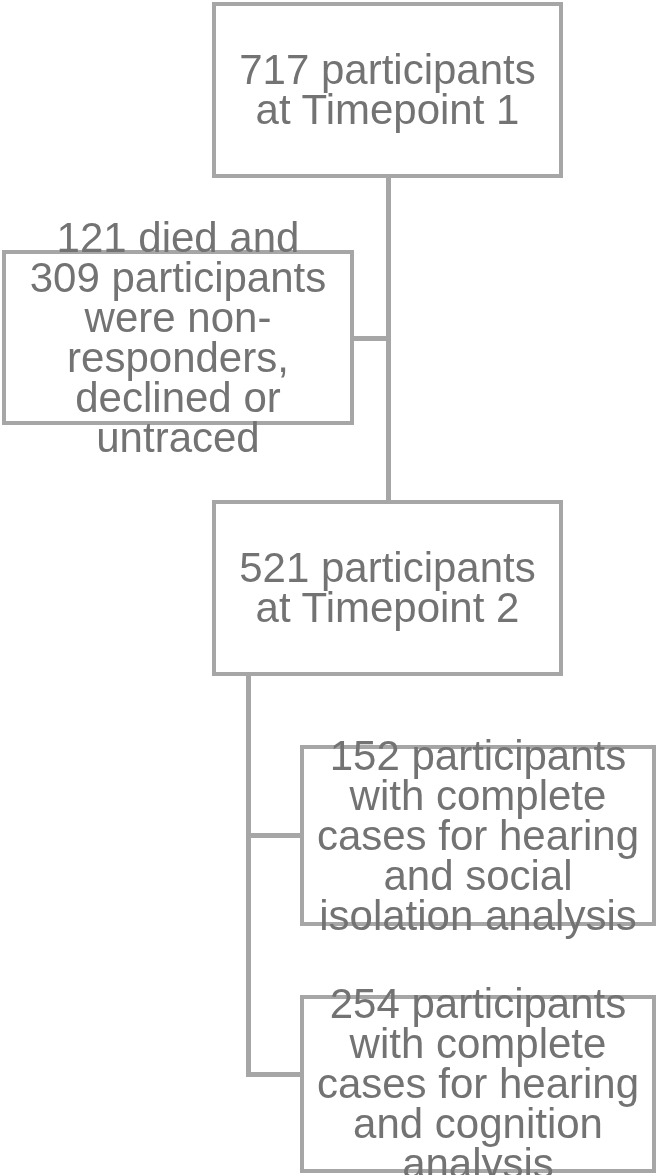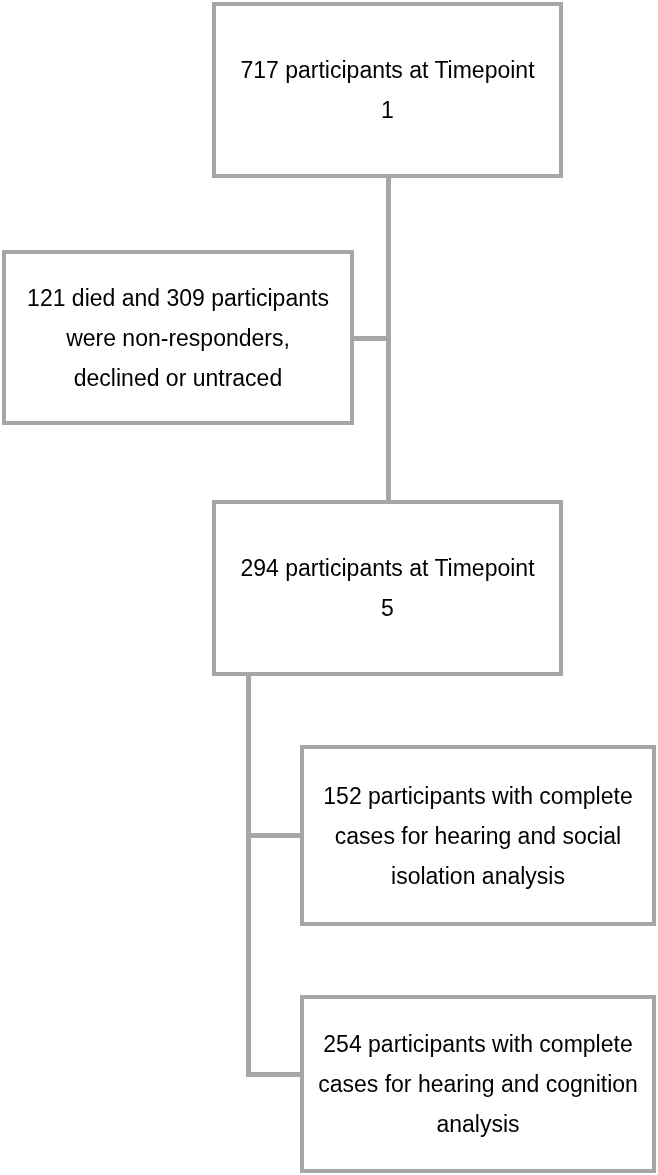--- a/index.html
+++ b/index.html
@@ -17,22 +17,22 @@
   }
   .flow-box {
     position: absolute;
     box-sizing: border-box;
     background: #ffffff;
     border: 4px solid #a6a6a6;
     display: flex;
     align-items: center;
     justify-content: center;
     text-align: center;
-    color: #000000;
-    font-size: 23px;
+    color: #737373;
+    font-size: 42px;
     line-height: 40px;
     z-index: 2;
   }
   .connector {
     position: absolute;
     background: #a6a6a6;
     z-index: 1;
   }
   
   .box-timepoint1        { left: 212px; top: 2px;    width: 351px; height: 176px; padding: 0 20px; }
@@ -60,21 +60,21 @@
 
   <div class="flow-box box-timepoint1">
     <span>717 participants at Timepoint 1</span>
   </div>
 
   <div class="flow-box box-attrition">
     <span>121 died and 309 participants were non-responders, declined or untraced</span>
   </div>
 
   <div class="flow-box box-timepoint2">
-    <span>294 participants at Timepoint 5</span>
+    <span>521 participants at Timepoint 2</span>
   </div>
 
   <div class="flow-box box-hearing-social">
     <span>152 participants with complete cases for hearing and social isolation analysis</span>
   </div>
 
   <div class="flow-box box-hearing-cognition">
     <span>254 participants with complete cases for hearing and cognition analysis</span>
   </div>
 

